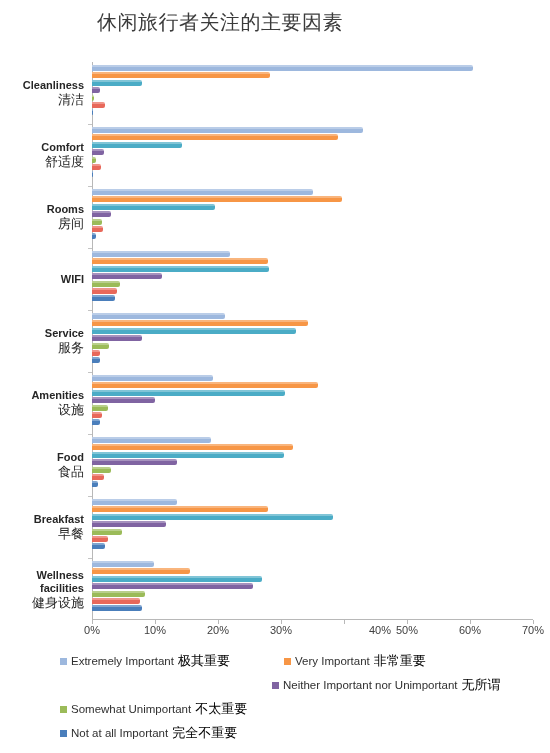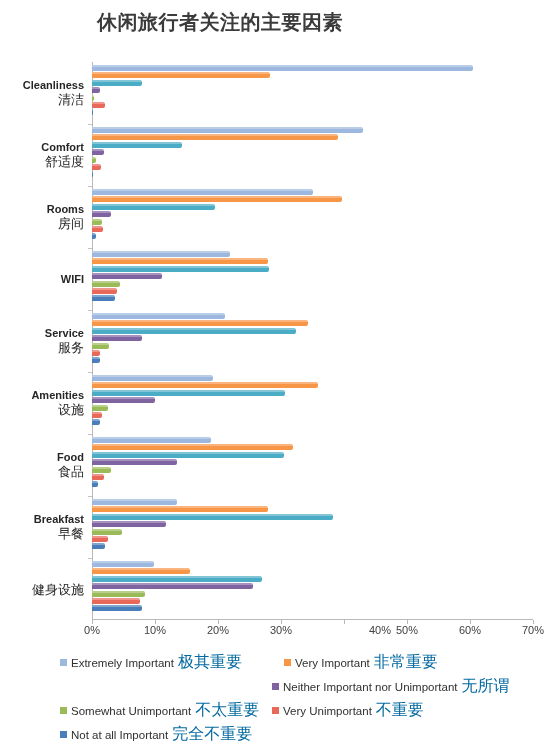--- a/index.html
+++ b/index.html
@@ -11,21 +11,21 @@
     overflow: hidden;
   }
   #page { position: relative; width: 550px; height: 753px; background:#fff; }
 
   
   .chart-title {
     position: absolute;
     top: 9px; left: 0; width: 440px;
     text-align: center;
     font-size: 20px;
-    font-weight: bold;
+    font-weight: normal;
     color: #3b3b3b;
     letter-spacing: .5px;
   }
 
   
   .plot-area {
     position: absolute;
     left: 92px;  top: 62px;
     width: 441px; height: 558px;
     border-left: 1px solid #b8b8b8;
@@ -74,21 +74,21 @@
   .legend { position:absolute; left:0; top:652px; width:497px; height:100px; }
   .legend-item {
     position:absolute;
     display:flex; align-items:center;
     white-space:nowrap;
   }
   .legend-swatch {
     width:7px; height:7px; margin-right:4px; flex:none;
   }
   .legend-en { font-size:11.5px; color:#303030; }
-  .legend-zh { font-size:16px; color:#0369a1; margin-left:4px; }
+  .legend-zh { font-size:13px; color:#000000; margin-left:4px; }
 </style>
 </head>
 <body>
 
 <div id="page">
 
   <div class="chart-title">休闲旅行者关注的主要因素</div>
 
   <div class="ylabels">
       <div class="ylabel">
@@ -116,20 +116,21 @@
       </div>
       <div class="ylabel">
         <div class="en">Food</div>
         <div class="zh">食品</div>
       </div>
       <div class="ylabel">
         <div class="en">Breakfast</div>
         <div class="zh">早餐</div>
       </div>
       <div class="ylabel">
+        <div class="en">Wellness facilities</div>
         <div class="zh">健身设施</div>
       </div>
     </div>
 
   <div class="plot-area">
     <div class="plot-bg"></div>
   </div>
 
   <div class="cat-rows">
       <div class="cat-row">
@@ -402,25 +403,20 @@
       <div class="legend-item" style="left: 272px; top: 24px;">
         <span class="legend-swatch" style="background: rgb(128, 100, 162);"></span>
         <span class="legend-en">Neither Important nor Unimportant</span>
         <span class="legend-zh">无所谓</span>
       </div>
       <div class="legend-item" style="left: 60px; top: 48px;">
         <span class="legend-swatch" style="background: rgb(155, 187, 89);"></span>
         <span class="legend-en">Somewhat Unimportant</span>
         <span class="legend-zh">不太重要</span>
       </div>
-      <div class="legend-item" style="left: 272px; top: 48px;">
-        <span class="legend-swatch" style="background: rgb(232, 104, 90);"></span>
-        <span class="legend-en">Very Unimportant</span>
-        <span class="legend-zh">不重要</span>
-      </div>
       <div class="legend-item" style="left: 60px; top: 72px;">
         <span class="legend-swatch" style="background: rgb(74, 126, 187);"></span>
         <span class="legend-en">Not at all Important</span>
         <span class="legend-zh">完全不重要</span>
       </div>
     </div>
 
 </div>
 
 </body></html>

